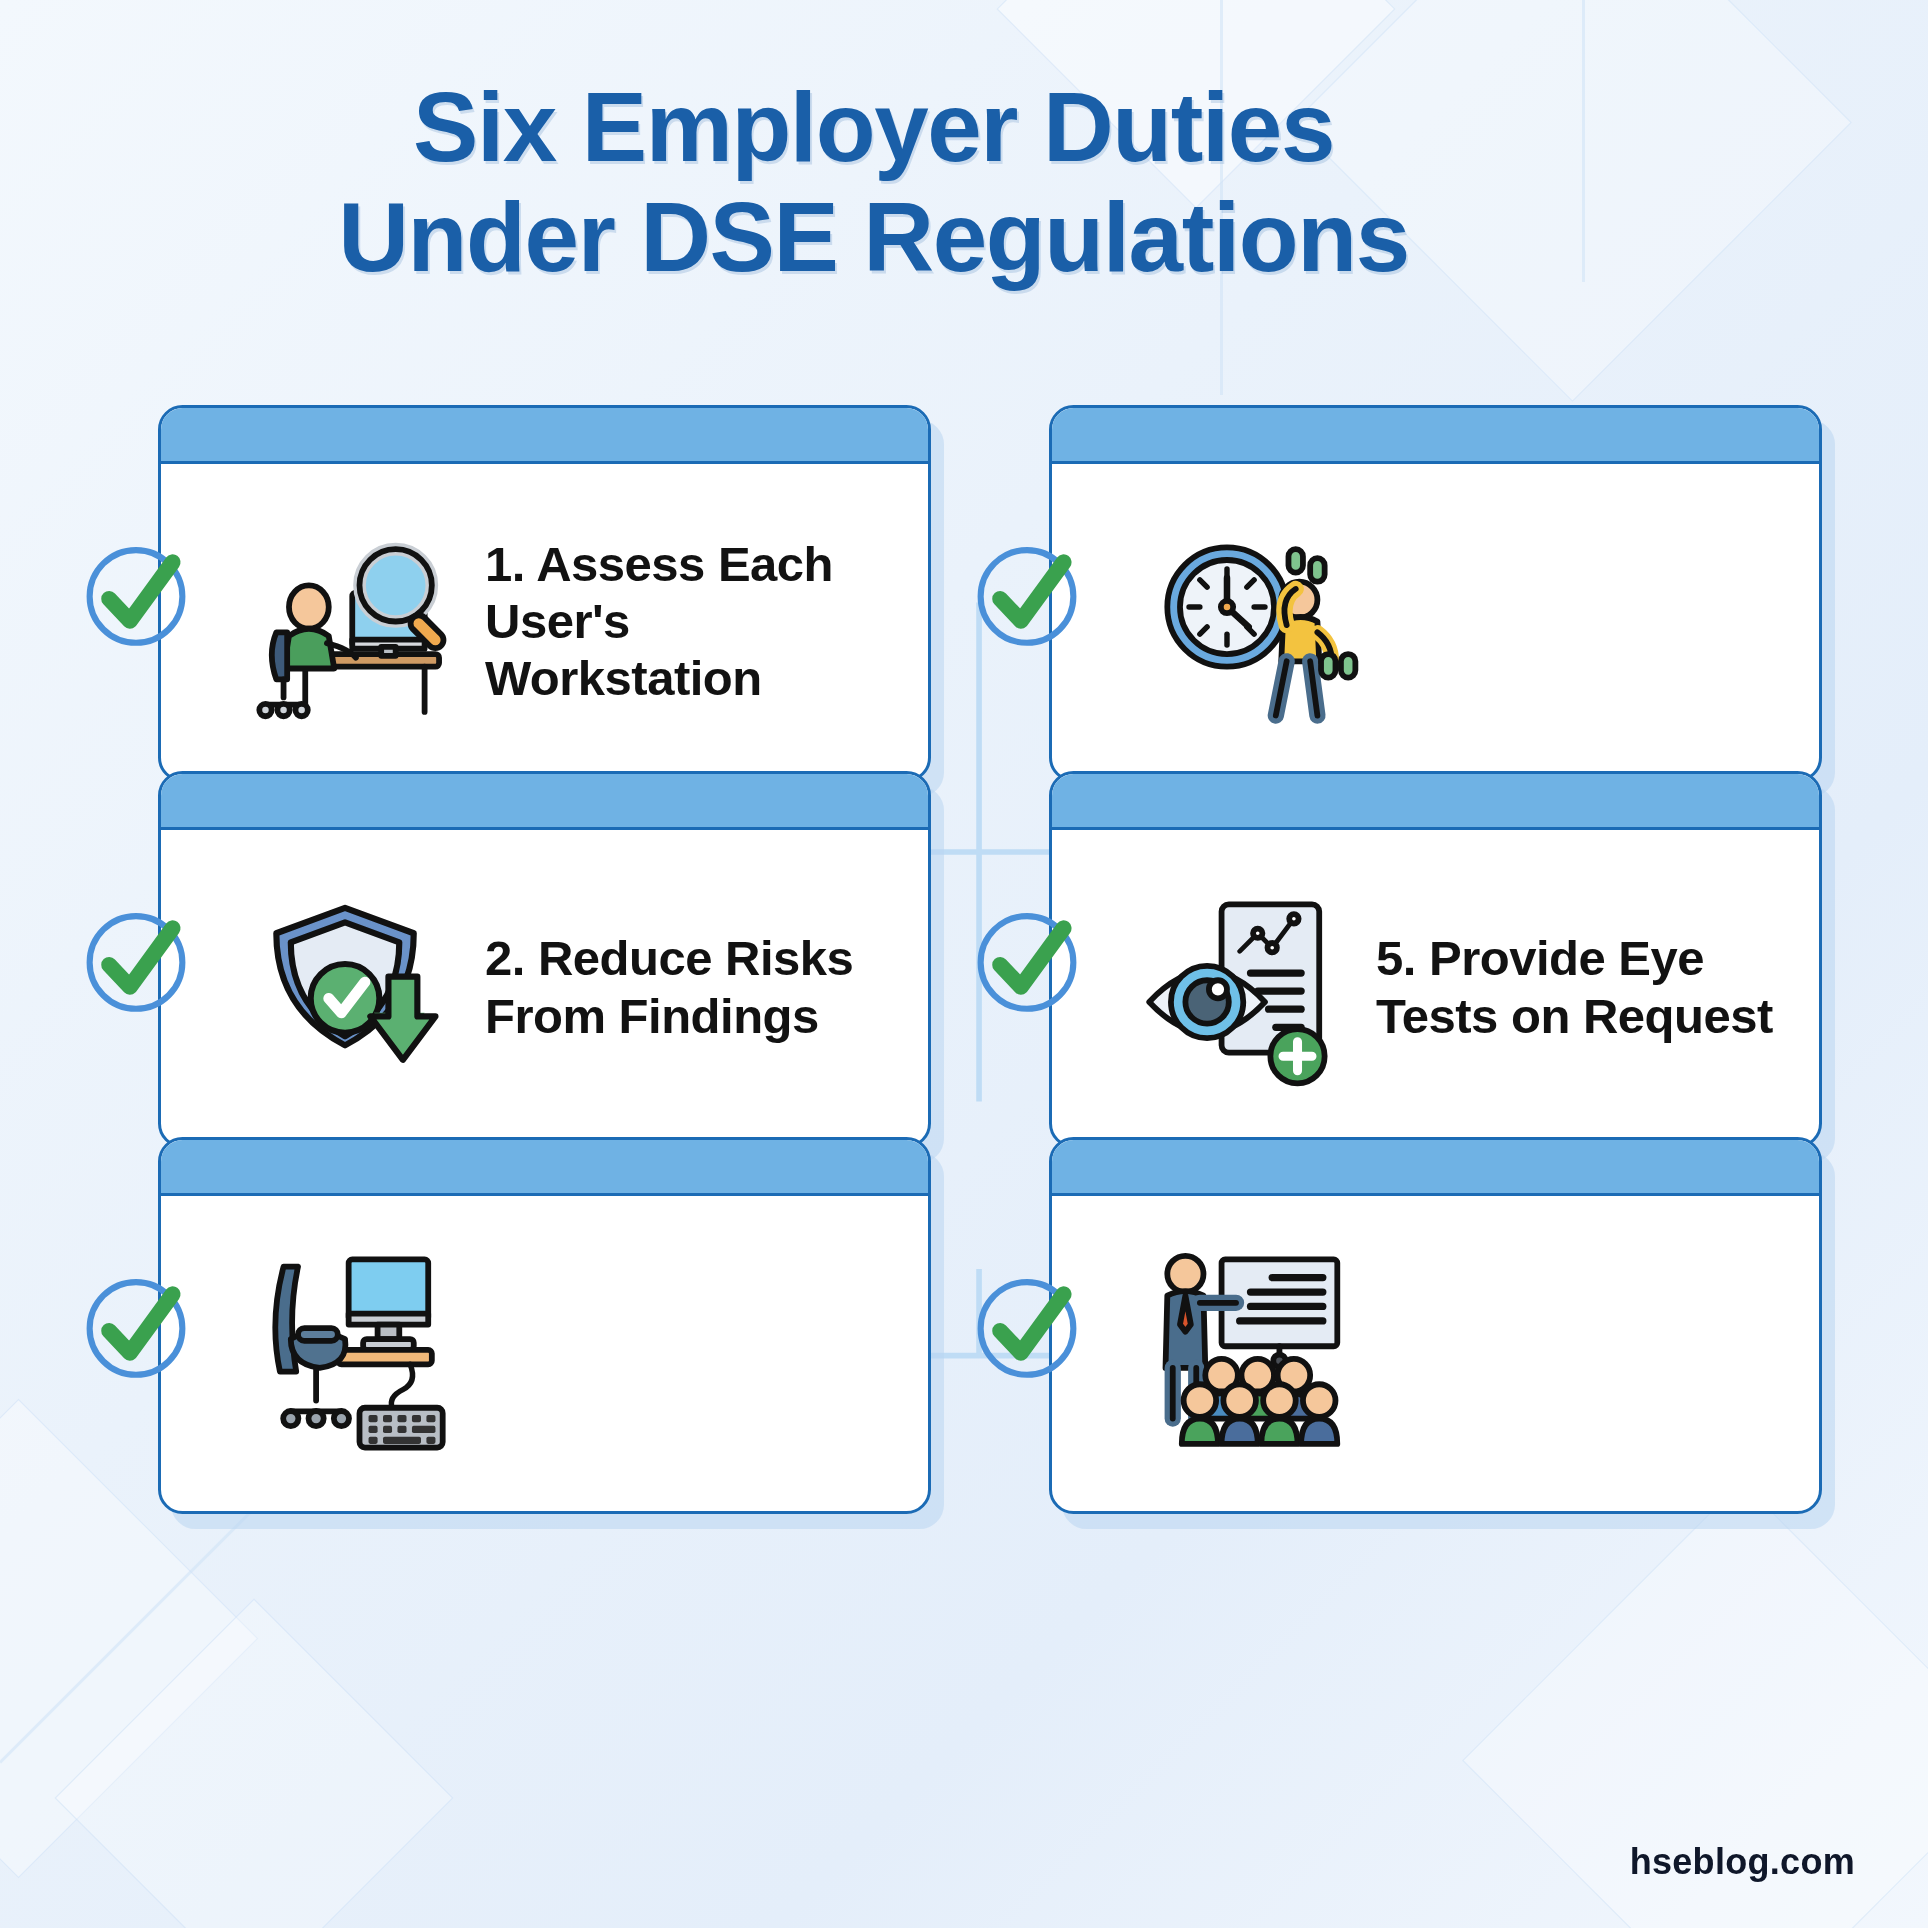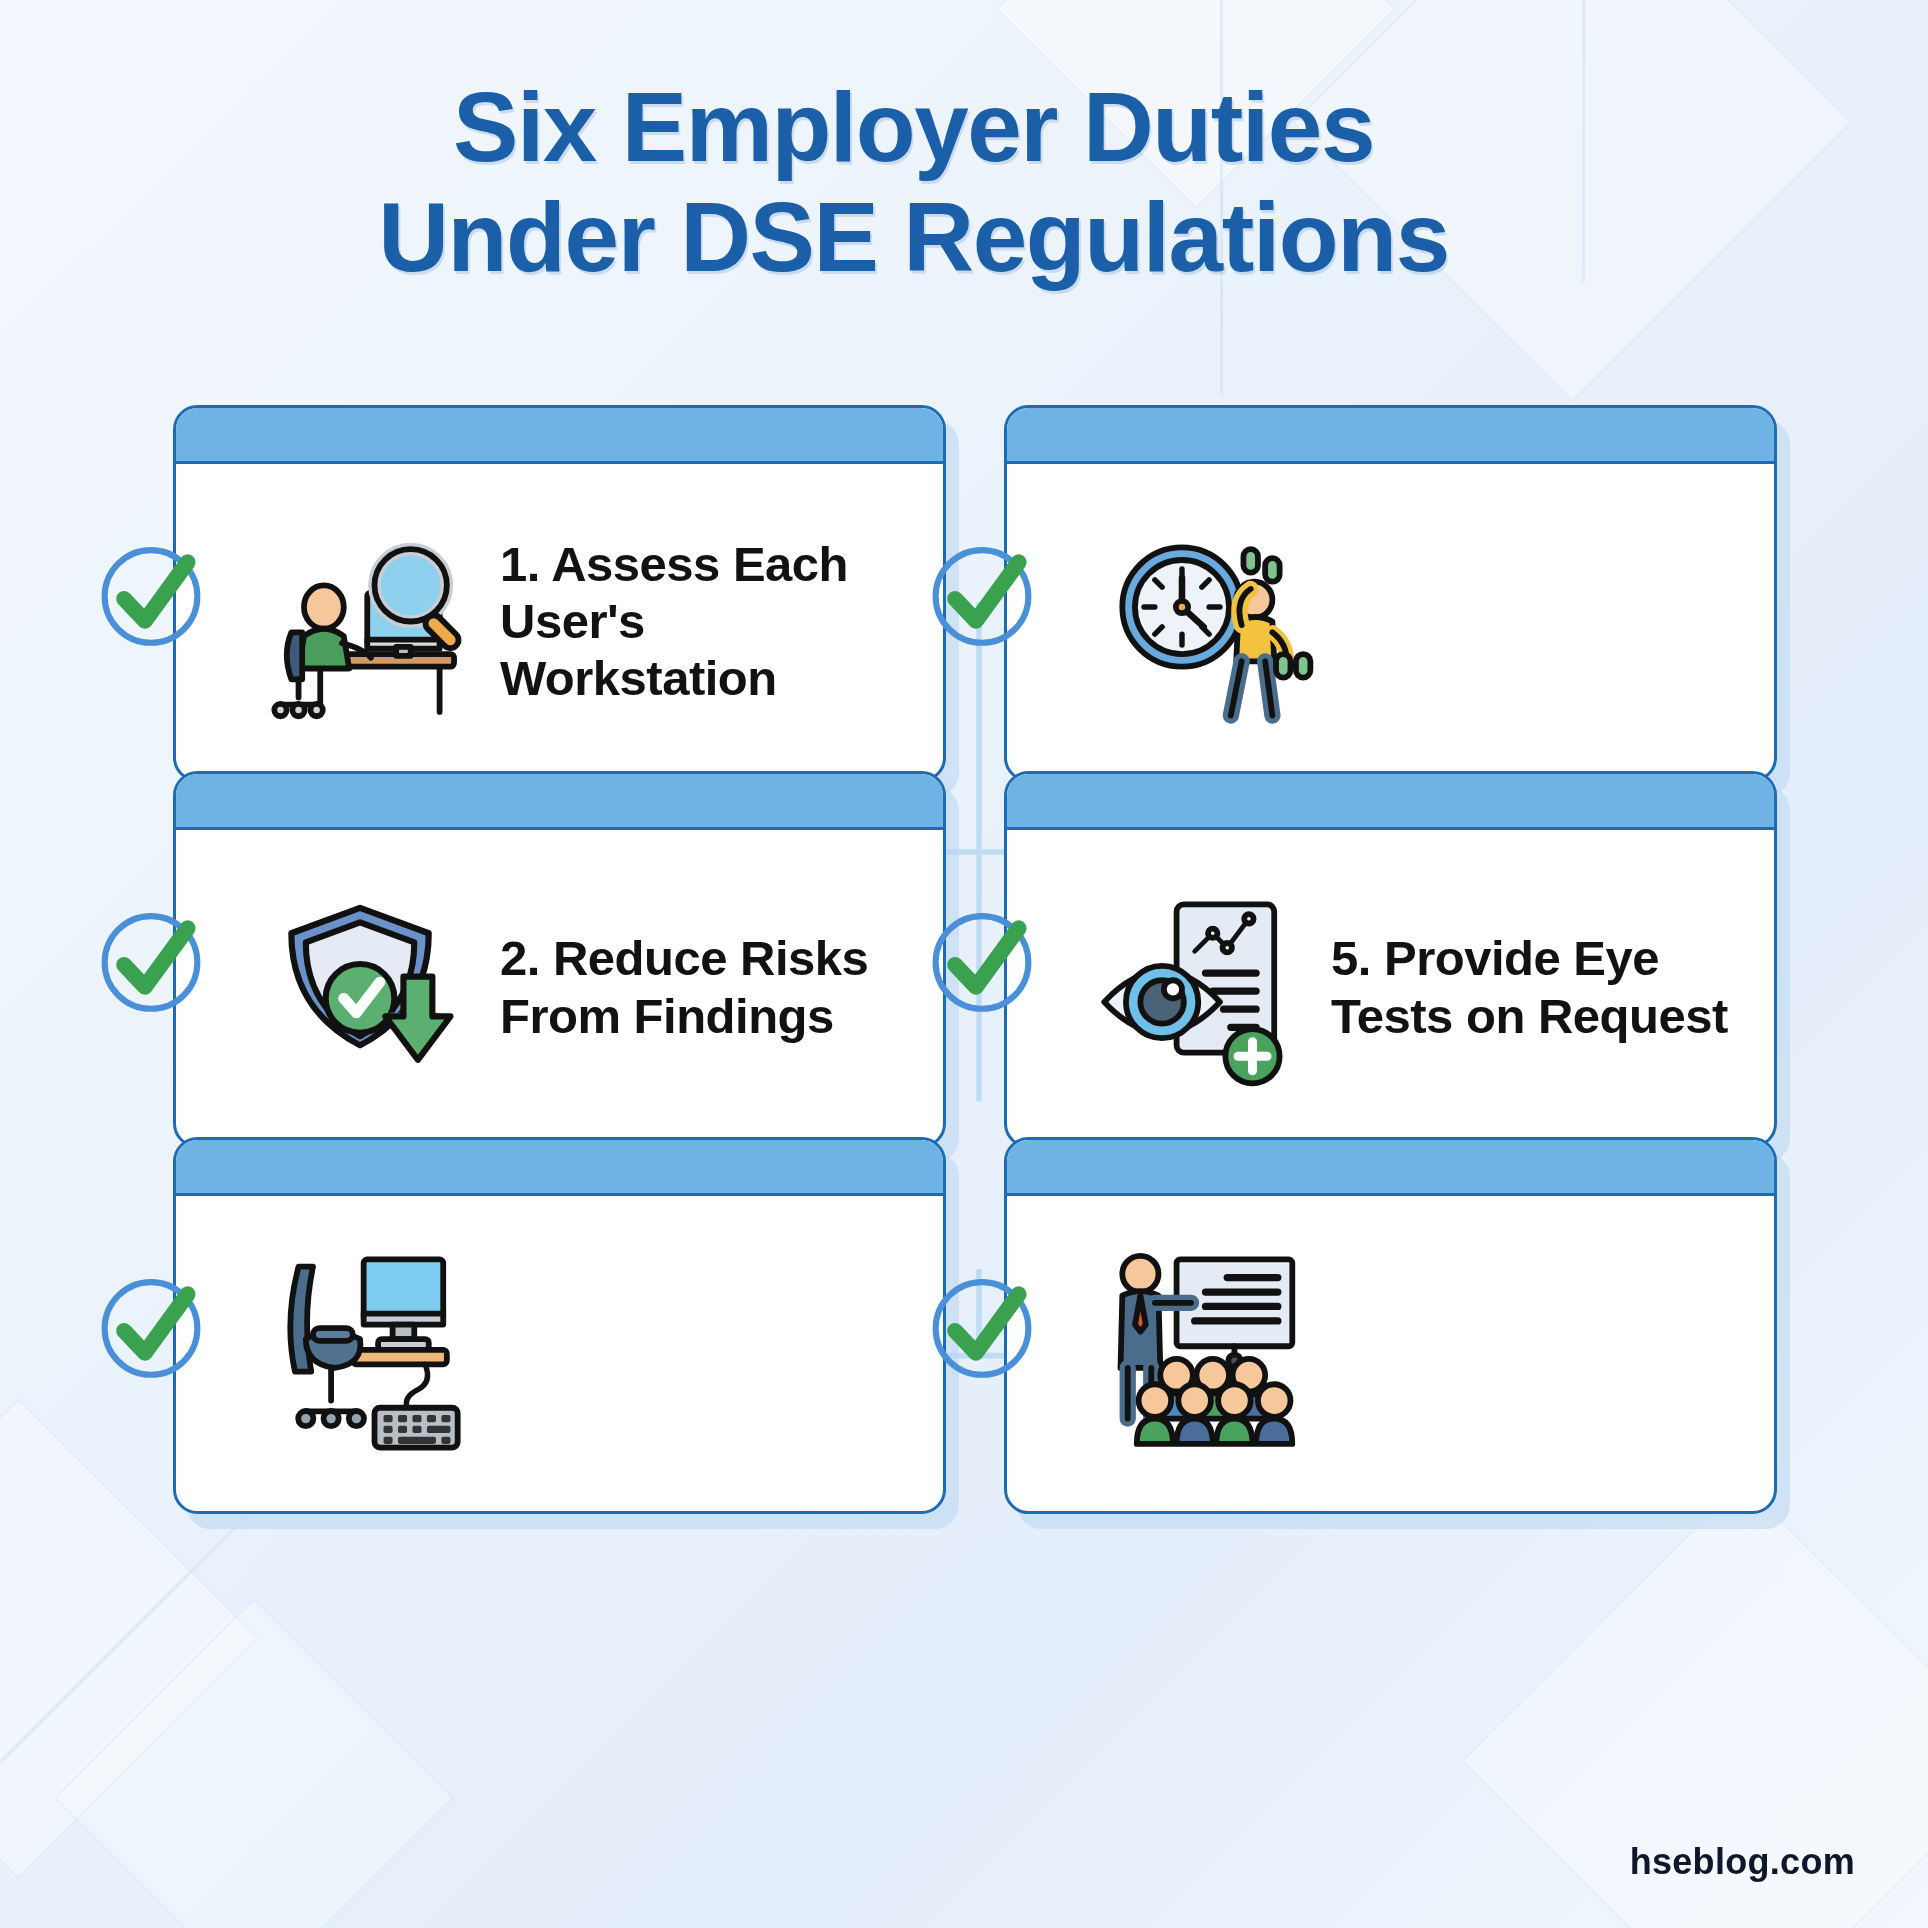--- a/index.html
+++ b/index.html
@@ -36,21 +36,20 @@
   }
 
   
   #title-block {
     position: absolute;
     top: 73px;
     left: 0;
     width: 1747px;
     text-align: center;
     z-index: 5;
-    margin-left: 40px;
   }
   .title-line {
     font-size: 98px;
     font-weight: 700;
     color: #1a5fa8;
     letter-spacing: -1.4px;
     line-height: 1.12;
     text-shadow: 1.9px 2.8px 0 rgba(26,95,168,0.16);
   }
 
@@ -65,24 +64,23 @@
   
   #card-grid {
     position: absolute;
     top: 405px;
     left: 158px;
     width: 1676px;
     z-index: 4;
   }
   .card-row {
     display: flex;
-    gap: 58px;
+    gap: 118px;
     margin-bottom: 102px;
     height: 264px;
-    margin-left: 15px;
   }
   .card-slot {
     position: relative;
     width: 773px;
     height: 377px;
   }
 
   .card {
     position: absolute;
     left: 0;

